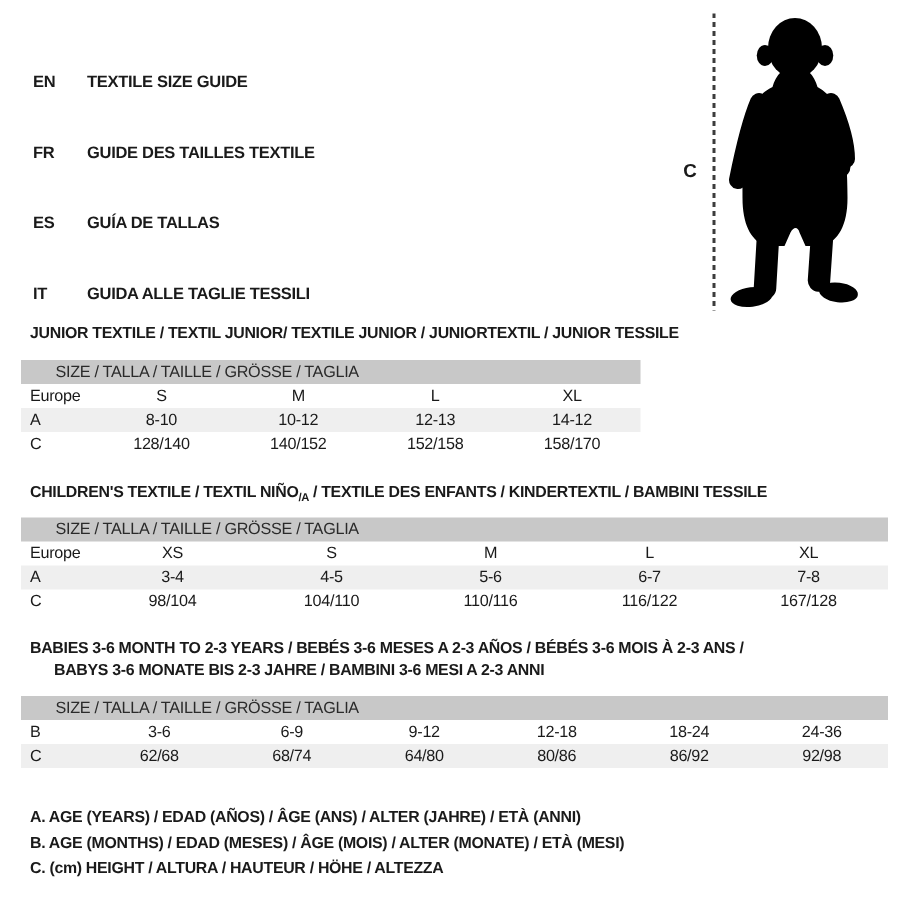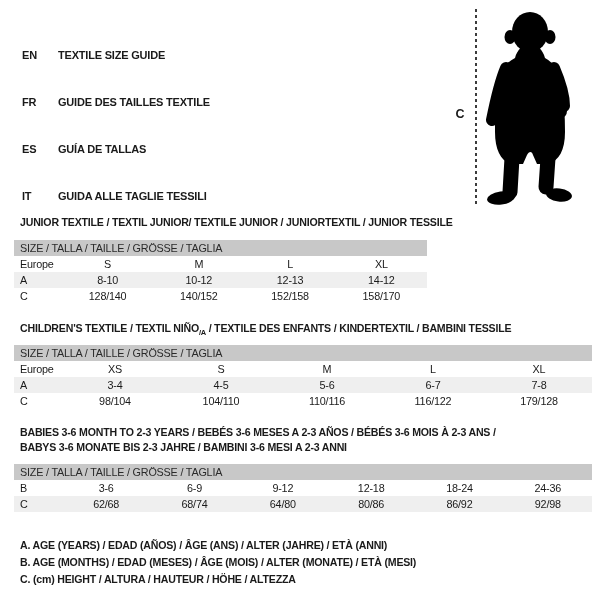--- a/index.html
+++ b/index.html
@@ -27,21 +27,21 @@
   
   .sec-title { font-size:10.6px; font-weight:bold; white-space:nowrap; }
   .sec-title sub { font-size:7.5px; letter-spacing:-0.3px; }
 
   
   .size-table { position:absolute; left:14px; }
   .t-junior  { width:413px; }
   .t-wide    { width:578px; }
   .band {
     background:#c8c8c8; height:16px; display:flex; align-items:center;
-    padding-left:6px; font-size:10.8px; color:#2a2a2a; box-sizing:border-box;
+    padding-left:23px; font-size:10.8px; color:#2a2a2a; box-sizing:border-box;
   }
   .trow { display:flex; height:16px; align-items:center; font-size:10.8px; }
   .trow.alt { background:#efefef; }
   .t-lbl { width:48px; padding-left:6px; box-sizing:border-box; }
   .t-cell { flex:1; text-align:center; }
 
   
   .notes { left:20px; top:536px; font-size:10.6px; font-weight:bold; }
   .note-line { height:17.3px; display:flex; align-items:center; white-space:nowrap; }
 </style>
@@ -136,26 +136,26 @@
     <span class="t-cell">5-6</span>
     <span class="t-cell">6-7</span>
     <span class="t-cell">7-8</span>
   </div>
   <div class="trow">
     <span class="t-lbl">C</span>
     <span class="t-cell">98/104</span>
     <span class="t-cell">104/110</span>
     <span class="t-cell">110/116</span>
     <span class="t-cell">116/122</span>
-    <span class="t-cell">179/128</span>
+    <span class="t-cell">167/128</span>
   </div>
 </div>
 
 <div class="abs sec-title" style="left:20px; top:426px;">BABIES 3-6 MONTH TO 2-3 YEARS / BEBÉS 3-6 MESES A 2-3 AÑOS / BÉBÉS 3-6 MOIS À 2-3 ANS /</div>
-<div class="abs sec-title" style="left:20px; top:441px;text-align:right;">BABYS 3-6 MONATE BIS 2-3 JAHRE / BAMBINI 3-6 MESI A 2-3 ANNI</div>
+<div class="abs sec-title" style="left:36px; top:441px;text-align:right;">BABYS 3-6 MONATE BIS 2-3 JAHRE / BAMBINI 3-6 MESI A 2-3 ANNI</div>
 
 <div class="size-table t-wide" style="top:464px;">
   <div class="band">SIZE / TALLA / TAILLE / GRÖSSE / TAGLIA</div>
   <div class="trow">
     <span class="t-lbl">B</span>
     <span class="t-cell">3-6</span>
     <span class="t-cell">6-9</span>
     <span class="t-cell">9-12</span>
     <span class="t-cell">12-18</span>
     <span class="t-cell">18-24</span>

